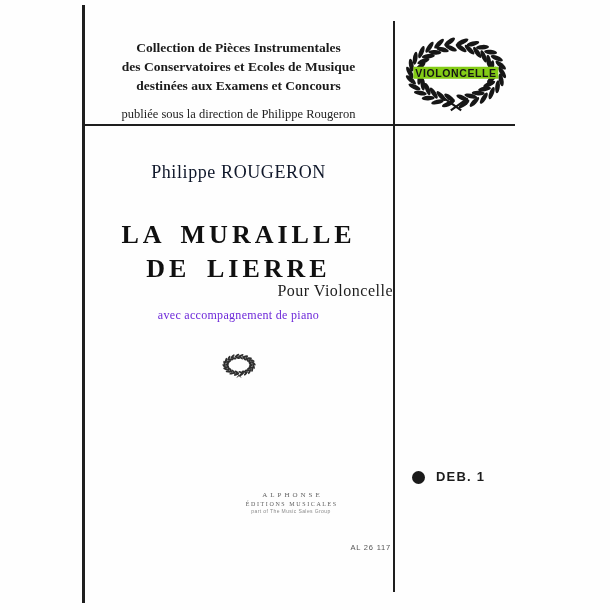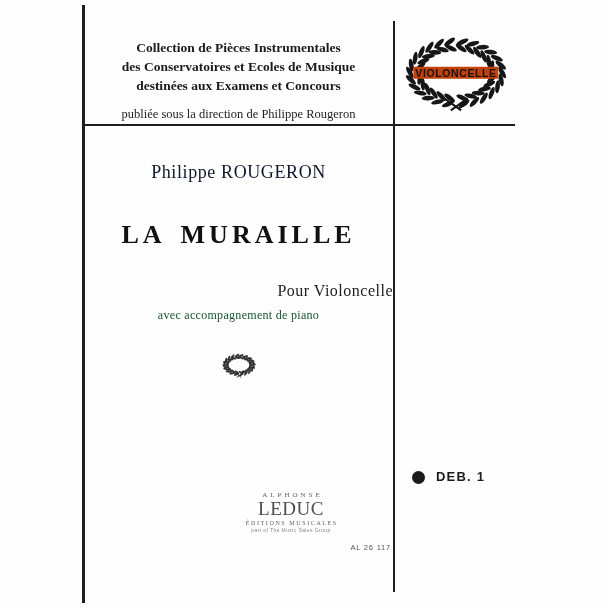--- a/index.html
+++ b/index.html
@@ -21,41 +21,41 @@
   .collection{position:absolute;left:84px;top:38px;width:309px;text-align:center;}
   .c-bold{font-weight:bold;font-size:13.5px;line-height:19px;color:#1b1b1b;}
   .c-reg{font-size:12.5px;line-height:17px;margin-top:11px;color:#222;}
 
   
   .badge{position:absolute;left:400px;top:31px;width:112px;height:84px;}
   .badge svg{position:absolute;inset:0;}
   .badge-label{
     position:absolute;left:50%;top:50%;transform:translate(-50%,-52%);
     font-family:"Liberation Sans", sans-serif;font-weight:bold;
-    font-size:10.5px;letter-spacing:0.6px;color:#141414;background:#c2410c;
+    font-size:10.5px;letter-spacing:0.6px;color:#141414;background:#84cc16;
     padding:0 2px;white-space:nowrap;
   }
 
   
   .author{
     position:absolute;left:84px;top:162px;width:309px;text-align:center;
     font-size:18px;letter-spacing:0.6px;color:#0f172a;
   }
   .title{
     position:absolute;left:64px;top:218px;width:349px;text-align:center;
     font-weight:bold;font-size:26px;line-height:34px;
     letter-spacing:4px;word-spacing:6px;color:#101010;margin:0;
   }
   .subtitle{
     position:absolute;left:84px;top:282px;width:309px;text-align:right;
     font-size:16px;letter-spacing:0.5px;color:#1d1d1d;
   }
   .accomp{
     position:absolute;left:84px;top:308px;width:309px;text-align:center;
-    font-size:12px;letter-spacing:0.3px;color:#14532d;
+    font-size:12px;letter-spacing:0.3px;color:#6d28d9;
   }
 
   
   .ornament{position:absolute;left:219px;top:351px;width:40px;height:30px;}
 
   
   .grade{position:absolute;left:412px;top:469px;display:flex;align-items:flex-end;gap:11px;}
   .dot{width:13px;height:13px;border-radius:50%;background:#1a1a1a;display:inline-block;}
   .grade-label{
     font-family:"Liberation Sans", sans-serif;font-weight:bold;
@@ -148,20 +148,21 @@
         <line x1="44.3" y1="67.4" x2="61.2" y2="79.36" stroke="#161616" stroke-width="2.07"></line>
         <line x1="67.7" y1="67.4" x2="50.8" y2="79.36" stroke="#161616" stroke-width="2.07"></line>
       </svg>
     <span class="badge-label">VIOLONCELLE</span>
   </div>
 
   <div class="author">Philippe ROUGERON</div>
 
   <h1 class="title">
     <span>LA MURAILLE</span><br>
+    <span>DE LIERRE</span>
   </h1>
 
   <div class="subtitle">Pour Violoncelle</div>
   <div class="accomp">avec accompagnement de piano</div>
 
   <svg class="ornament" id="wreath-ornament" viewBox="0 0 40 30">
       <ellipse cx="22.042102569363102" cy="21.44514661277229" rx="2.8" ry="1.05" transform="rotate(23.532952037218692 22.042102569363102 21.44514661277229)" fill="#2e2e2e"></ellipse>
       <ellipse cx="22.552628211703876" cy="23.306433265965367" rx="2.8" ry="1.05" transform="rotate(-36.46704796278131 22.552628211703876 23.306433265965367)" fill="#2e2e2e"></ellipse>
       <ellipse cx="25.520985578362076" cy="20.675083802013486" rx="2.8" ry="1.05" transform="rotate(11.128894363165898 25.520985578362076 20.675083802013486)" fill="#2e2e2e"></ellipse>
       <ellipse cx="26.901231972952594" cy="22.34385475251686" rx="2.8" ry="1.05" transform="rotate(-48.8711056368341 26.901231972952594 22.34385475251686)" fill="#2e2e2e"></ellipse>
@@ -205,20 +206,19 @@
       <line x1="25.04" y1="20.9" x2="17.76" y2="26.36" stroke="#2e2e2e" stroke-width="0.9450000000000001"></line>
     </svg>
 
   <div class="grade">
     <span class="dot"></span>
     <span class="grade-label">DEB. 1</span>
   </div>
 
   <div class="publisher">
     <div class="p-top">ALPHONSE</div>
-    <div class="p-main">LEDUC</div>
     <div class="p-tag">ÉDITIONS MUSICALES</div>
     <div class="p-group">part of The Music Sales Group</div>
   </div>
 
   <div class="plate">AL 26 117</div>
 
 </div>
 
 </body></html>

